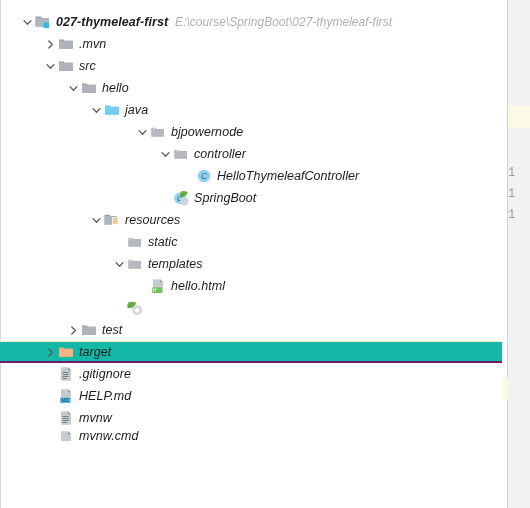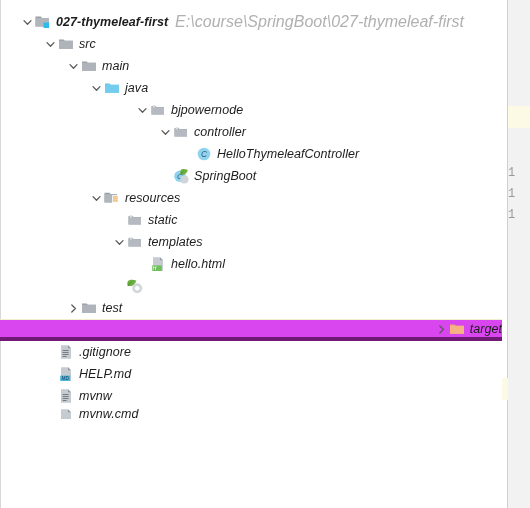--- a/index.html
+++ b/index.html
@@ -49,24 +49,23 @@
 
   .row {
     position: relative;
     height: 22px;
     display: flex;
     align-items: center;
     white-space: nowrap;
     box-sizing: border-box;
   }
   .row.selected {
-    background: #d946ef;
+    background: #14b8a6;
     border-top: 1px solid #f2eec9;
-    border-bottom: 4px solid #701a75;
-    justify-content: flex-end;
+    border-bottom: 2px solid #701a75;
   }
   
   .row.clipped-top {
     height: 11px;
     align-items: flex-end;
     overflow: hidden;
   }
   .row.clipped-bottom {
     height: 12px;
     align-items: flex-start;
@@ -91,21 +90,21 @@
   }
   .icon svg { position: absolute; left: 0; top: 1px; }
 
   .label {
     font-size: 12.5px;
     color: #1d1d1d;
     letter-spacing: 0.05px;
   }
   .label.bold { font-weight: bold; }
   .path {
-    font-size: 16px;
+    font-size: 12px;
     color: #b0b0b0;
     margin-left: 7px;
     letter-spacing: 0.02px;
   }
 
   
   .editor-sliver {
     position: absolute;
     left: 508px; top: 0;
     width: 22px; height: 508px;
@@ -177,45 +176,60 @@
               <rect x="8.5" y="8.5" width="5.5" height="5.5" fill="#2dbbee"></rect>
             </svg>
           </div>
           <span class="label bold">027-thymeleaf-first</span>
           <span class="path">E:\course\SpringBoot\027-thymeleaf-first</span>
         </div>
         <div class="row">
           <div style="width: 42px; flex: 0 0 auto; height: 1px;"></div>
           <div class="arrow ">
             <svg width="9" height="9" viewBox="0 0 9 9">
-              <path d="M1 2.6L4.5 6.2 8 2.6" stroke="#5a5a5a" stroke-width="1.3" fill="none" stroke-linecap="round" stroke-linejoin="round"></path>
+              <path d="M2.8 1L6.4 4.5 2.8 8" stroke="#5a5a5a" stroke-width="1.3" fill="none" stroke-linecap="round" stroke-linejoin="round"></path>
             </svg>
           </div>
           <div class="icon">
             <svg width="16" height="16" viewBox="0 0 16 16">
               <path d="M1 3.5h4.6l1.2 1.3H15v8H1z" fill="#9aa0a6"></path>
               <path d="M1 4.8h14v8H1z" fill="#aeb4ba"></path>
             </svg>
           </div>
-          <span class="label">src</span>
-        </div>
-        <div class="row">
-          <div style="width: 65px; flex: 0 0 auto; height: 1px;"></div>
+          <span class="label">.mvn</span>
+        </div>
+        <div class="row">
+          <div style="width: 42px; flex: 0 0 auto; height: 1px;"></div>
           <div class="arrow ">
             <svg width="9" height="9" viewBox="0 0 9 9">
               <path d="M1 2.6L4.5 6.2 8 2.6" stroke="#5a5a5a" stroke-width="1.3" fill="none" stroke-linecap="round" stroke-linejoin="round"></path>
             </svg>
           </div>
           <div class="icon">
             <svg width="16" height="16" viewBox="0 0 16 16">
               <path d="M1 3.5h4.6l1.2 1.3H15v8H1z" fill="#9aa0a6"></path>
               <path d="M1 4.8h14v8H1z" fill="#aeb4ba"></path>
             </svg>
           </div>
-          <span class="label">main</span>
+          <span class="label">src</span>
+        </div>
+        <div class="row">
+          <div style="width: 65px; flex: 0 0 auto; height: 1px;"></div>
+          <div class="arrow ">
+            <svg width="9" height="9" viewBox="0 0 9 9">
+              <path d="M1 2.6L4.5 6.2 8 2.6" stroke="#5a5a5a" stroke-width="1.3" fill="none" stroke-linecap="round" stroke-linejoin="round"></path>
+            </svg>
+          </div>
+          <div class="icon">
+            <svg width="16" height="16" viewBox="0 0 16 16">
+              <path d="M1 3.5h4.6l1.2 1.3H15v8H1z" fill="#9aa0a6"></path>
+              <path d="M1 4.8h14v8H1z" fill="#aeb4ba"></path>
+            </svg>
+          </div>
+          <span class="label">hello</span>
         </div>
         <div class="row">
           <div style="width: 88px; flex: 0 0 auto; height: 1px;"></div>
           <div class="arrow ">
             <svg width="9" height="9" viewBox="0 0 9 9">
               <path d="M1 2.6L4.5 6.2 8 2.6" stroke="#5a5a5a" stroke-width="1.3" fill="none" stroke-linecap="round" stroke-linejoin="round"></path>
             </svg>
           </div>
           <div class="icon">
             <svg width="16" height="16" viewBox="0 0 16 16">

